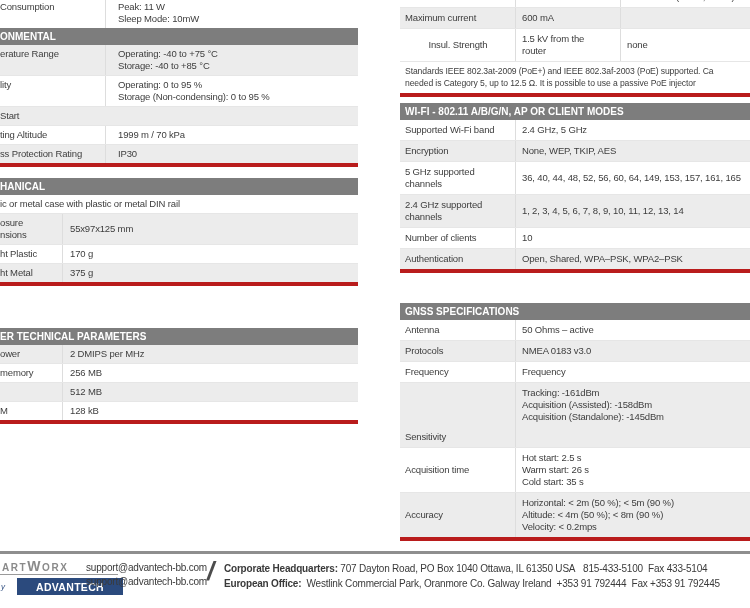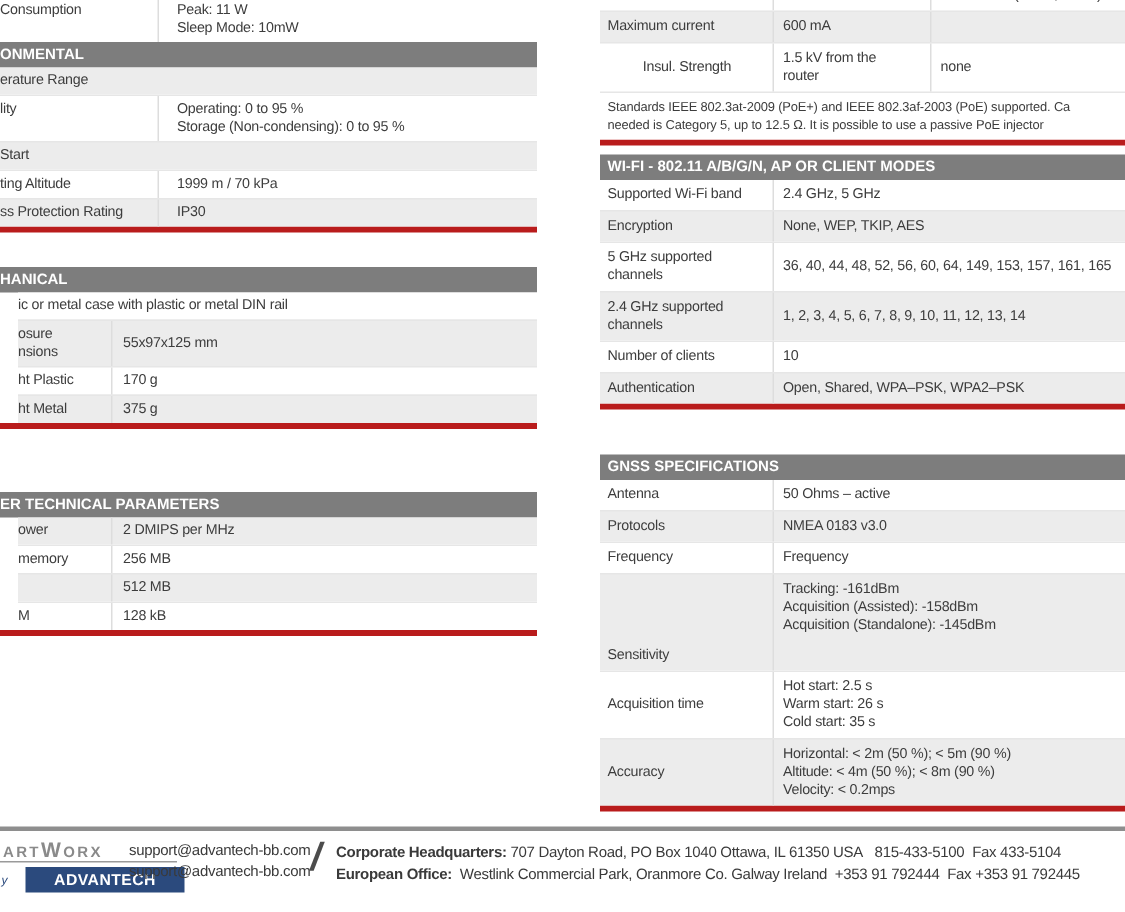--- a/index.html
+++ b/index.html
@@ -15,21 +15,21 @@
          padding:3px 6px 3px 0; letter-spacing:0; }
   .tbl-r .sec { padding-left:5px; }
 
   .row { display:grid; border-top:1px solid #e6e6e6; background:#fff; }
   .row.g { background:#ececec; }
   .row:first-child, .sec + .row { border-top:none; }
   .tbl { border-bottom:4px solid #b91c1c; }
 
   
   .t-pw .row  { grid-template-columns:105px 1fr; }
-  .t-mo .row  { grid-template-columns:62px 1fr;margin-left:12px; }
+  .t-mo .row  { grid-template-columns:62px 1fr; }
   .t-poe .row { grid-template-columns:115px 105px 1fr; }
   .t-rr .row  { grid-template-columns:115px 1fr; }
   .row.full { grid-template-columns:1fr; }
 
   .lab { padding:3px 4px 3px 0; }
   .tbl-r .lab { padding-left:5px; }
   .val { padding:3px 4px 3px 12px; border-left:1px solid #ddd; white-space:nowrap; overflow:hidden; }
   .t-mo .val { padding-left:7px; }
   .tbl-r .row { }
   .t-poe .val, .t-rr .val, .t-poe .val2 { padding:4px 4px 4px 6px; }
@@ -73,20 +73,24 @@
       <div class="val">
         <div>Peak: 11 W</div>
         <div>Sleep Mode: 10mW</div>
       </div>
     </div>
     <div class="sec">ONMENTAL</div>
     <div class="row g">
       <div class="lab">
           <div>erature Range</div>
         </div>
+      <div class="val">
+        <div>Operating: -40 to +75 °C</div>
+        <div>Storage:  -40 to +85 °C</div>
+      </div>
     </div>
     <div class="row">
       <div class="lab">
           <div>lity</div>
         </div>
       <div class="val">
         <div>Operating: 0 to 95 %</div>
         <div>Storage (Non-condensing):  0 to 95 %</div>
       </div>
     </div>

